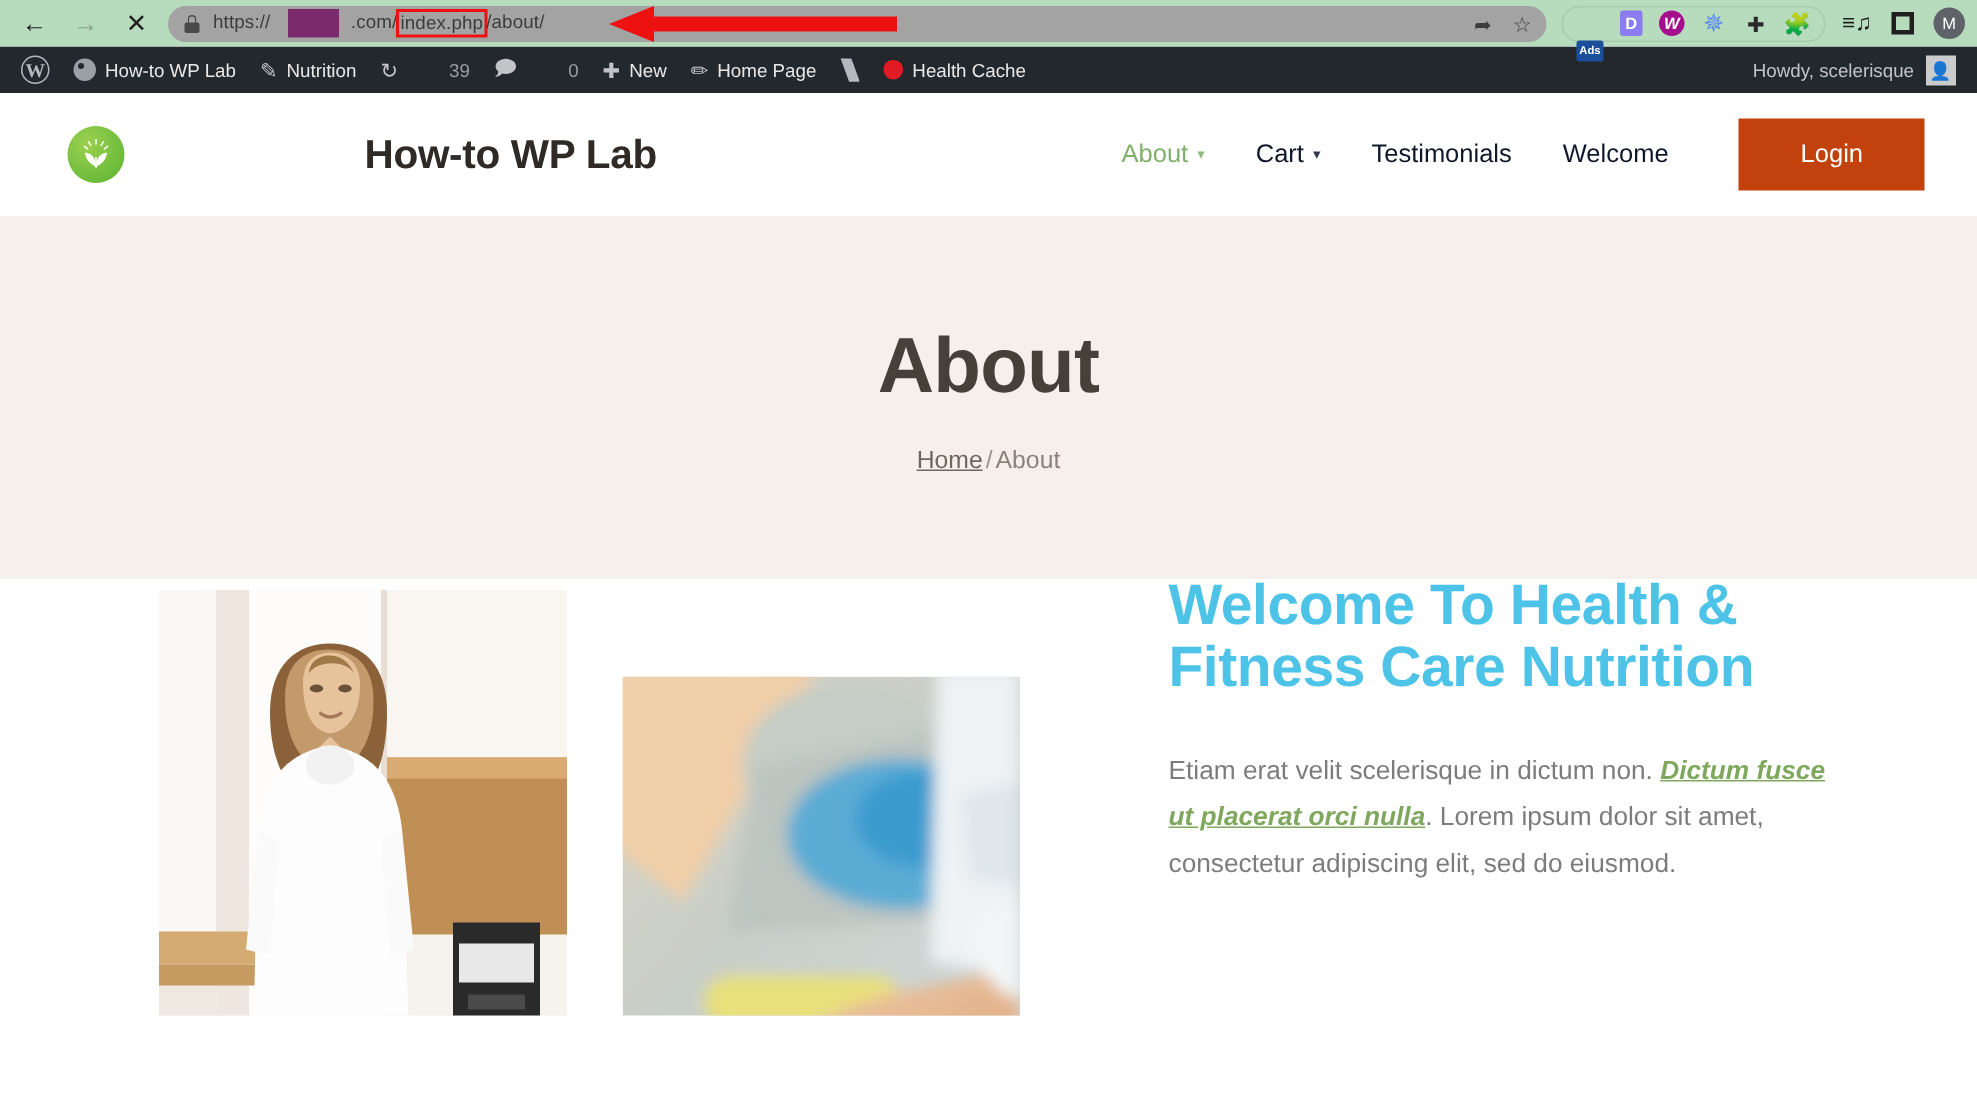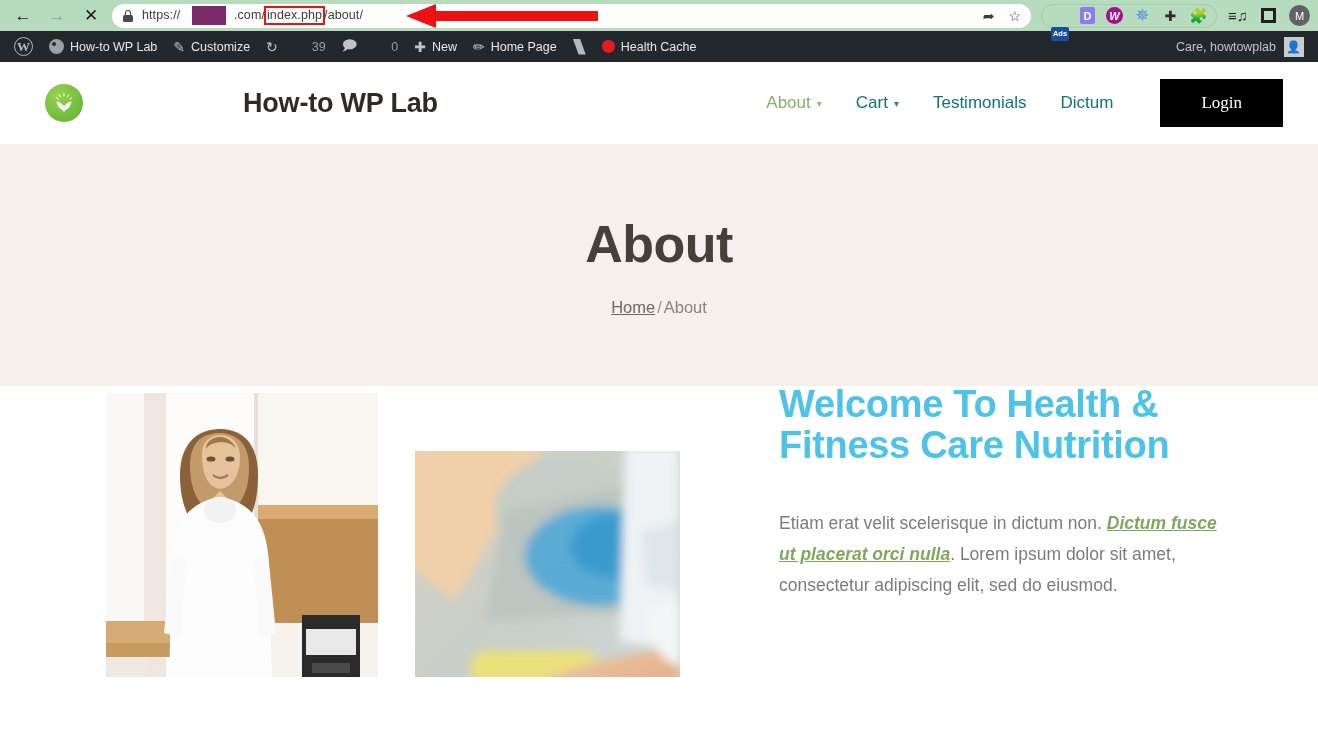--- a/index.html
+++ b/index.html
@@ -27,21 +27,21 @@
     font-size:17px; line-height:1;
     cursor:pointer;
     background:transparent; border:none;
   }
   .nav-btn.disabled{ color:#8aa48f; }
 
   .omnibox{
     flex:1 1 auto;
     height:24px;
     margin-left:6px;
-    background:#ffffff;
+    background:#a3a3a3;
     border-radius:13px;
     display:flex;
     align-items:center;
     padding:0 10px;
     position:relative;
     min-width:0;
   }
   .lock-icon{
     width:12px;height:12px;
     flex:0 0 auto;
@@ -205,38 +205,38 @@
   }
   .main-nav{
     margin-left:auto;
     display:flex;
     align-items:center;
     gap:0;
     height:100%;
   }
   .nav-link{
     font-size:17px;
-    color:#0f766e;
+    color:#0f172a;
     padding:0 17px;
     display:flex; align-items:center; gap:6px;
     cursor:pointer;
     white-space:nowrap;
   }
   .nav-link.active{ color:#81b06a; }
   .caret{ font-size:10px; opacity:.85; }
   .login-btn{
     margin-left:30px;
-    background:#000000;
+    background:#c2410c;
     color:#fff;
     font-size:17px;
     padding:14px 41px;
     cursor:pointer;
     white-space:nowrap;
     border:none;
-    font-family:Liberation Serif, serif;
+    font-family:Liberation Sans, sans-serif;
   }
 
   
   .hero{
     background:#f5f0ec;
     height:242px;
     display:flex;
     flex-direction:column;
     align-items:center;
     justify-content:center;
@@ -285,21 +285,21 @@
   }
   .welcome-h{
     margin-top:-2px;
     font-size:38px;
     line-height:1.08;
     font-weight:bold;
     color:#4ec3e8;
     letter-spacing:-.3px;
   }
   .welcome-p{
-    margin-top:42px;
+    margin-top:32px;
     font-size:17.5px;
     line-height:1.78;
     color:#7c7c7c;
   }
   .welcome-p a{
     color:#7fa85e;
     font-weight:bold;
     font-style:italic;
     text-decoration:underline;
     cursor:pointer;
@@ -353,21 +353,21 @@
 <div class="wp-adminbar">
   <div class="wp-item">
     <span class="wp-logo">W</span>
   </div>
   <div class="wp-item">
     <span class="wp-dash"></span>
     <span class="lbl">How-to WP Lab</span>
   </div>
   <div class="wp-item">
     <span class="wp-ic">✎</span>
-    <span class="lbl">Customize</span>
+    <span class="lbl">Nutrition</span>
   </div>
   <div class="wp-item">
     <span class="wp-ic">↻</span>
     <span class="wp-count">39</span>
   </div>
   <div class="wp-item">
     <span class="wp-ic">🗩</span>
     <span class="wp-count">0</span>
   </div>
   <div class="wp-item">
@@ -380,21 +380,21 @@
   </div>
   <div class="wp-item">
     <span class="yoast"></span>
   </div>
   <div class="wp-item">
     <span class="berry"></span>
     <span class="lbl">Health Cache</span>
   </div>
   <div class="wp-spacer"></div>
   <div class="howdy">
-    <span class="lbl">Care, howtowplab</span>
+    <span class="lbl">Howdy, scelerisque</span>
     <span class="howdy-av">👤</span>
   </div>
 </div>
 
 <div class="site-header">
   <div class="logo-mark">
     <svg class="leaf-svg" viewBox="0 0 24 24">
       <g stroke="#ffffff" stroke-width="1" stroke-linecap="round" fill="none">
         <line x1="12" y1="5" x2="12" y2="2.2"></line>
         <line x1="8.6" y1="5.9" x2="7" y2="3.6"></line>
@@ -415,21 +415,21 @@
       <span class="caret">▾</span>
     </div>
     <div class="nav-link">
       <span>Cart</span>
       <span class="caret">▾</span>
     </div>
     <div class="nav-link">
       <span>Testimonials</span>
     </div>
     <div class="nav-link">
-      <span>Dictum</span>
+      <span>Welcome</span>
     </div>
     <button class="login-btn">Login</button>
   </nav>
 </div>
 
 <div class="hero">
   <h1 class="hero-title">About</h1>
   <div class="breadcrumb">
     <a>Home</a><span class="sep">/</span><span>About</span>
   </div>

